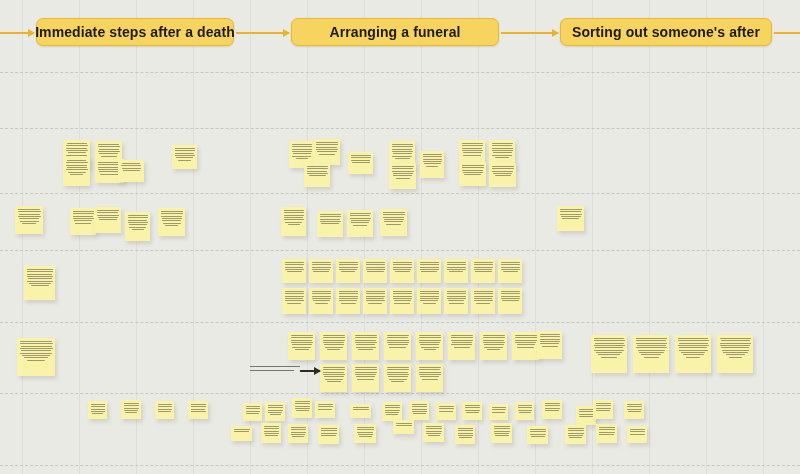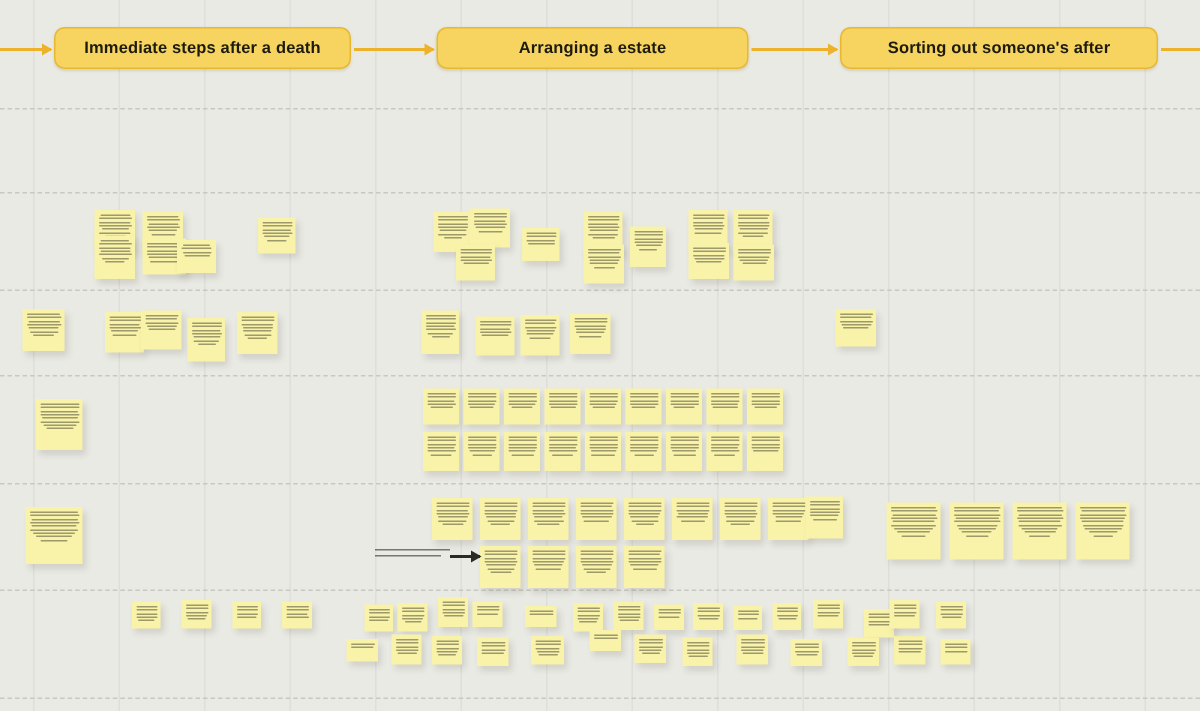--- a/index.html
+++ b/index.html
@@ -57,21 +57,21 @@
     border-radius: 7px;
     background: #f7d45f;
     border: 1px solid #e7b933;
     box-sizing: border-box;
     display: flex;
     align-items: center;
     justify-content: center;
     box-shadow: 0 1px 2px rgba(120,95,0,0.18);
   }
   .phase-banner span {
-    font-size: 11px;
+    font-size: 14px;
     font-weight: bold;
     color: #1d1a10;
     letter-spacing: 0.1px;
     white-space: nowrap;
   }
   .phase-arrow {
     position: absolute;
     height: 2px;
     background: #edb22a;
     top: 0;
@@ -1108,20 +1108,20 @@
 
   <div id="phase-band">
       <div class="phase-arrow" style="left: 0px; top: 32px; width: 34px; background: rgb(237, 178, 42);"></div>
       <div class="phase-arrow" style="left: 236px; top: 32px; width: 53px; background: rgb(237, 178, 42);"></div>
       <div class="phase-arrow" style="left: 501px; top: 32px; width: 57px; background: rgb(237, 178, 42);"></div>
       <div class="phase-arrow no-head" style="left: 774px; top: 32px; width: 26px; background: rgb(237, 178, 42);"></div>
       <div class="phase-banner" style="left: 36px; top: 18px; width: 198px; background: rgb(247, 212, 95); border-color: rgb(231, 185, 51);">
         <span>Immediate steps after a death</span>
       </div>
       <div class="phase-banner" style="left: 291px; top: 18px; width: 208px; background: rgb(247, 212, 95); border-color: rgb(231, 185, 51);">
-        <span>Arranging a estate</span>
+        <span>Arranging a funeral</span>
       </div>
       <div class="phase-banner" style="left: 560px; top: 18px; width: 212px; background: rgb(247, 212, 95); border-color: rgb(231, 185, 51);">
         <span>Sorting out someone's after</span>
       </div>
     </div>
 
 </div>
 
 </body></html>

